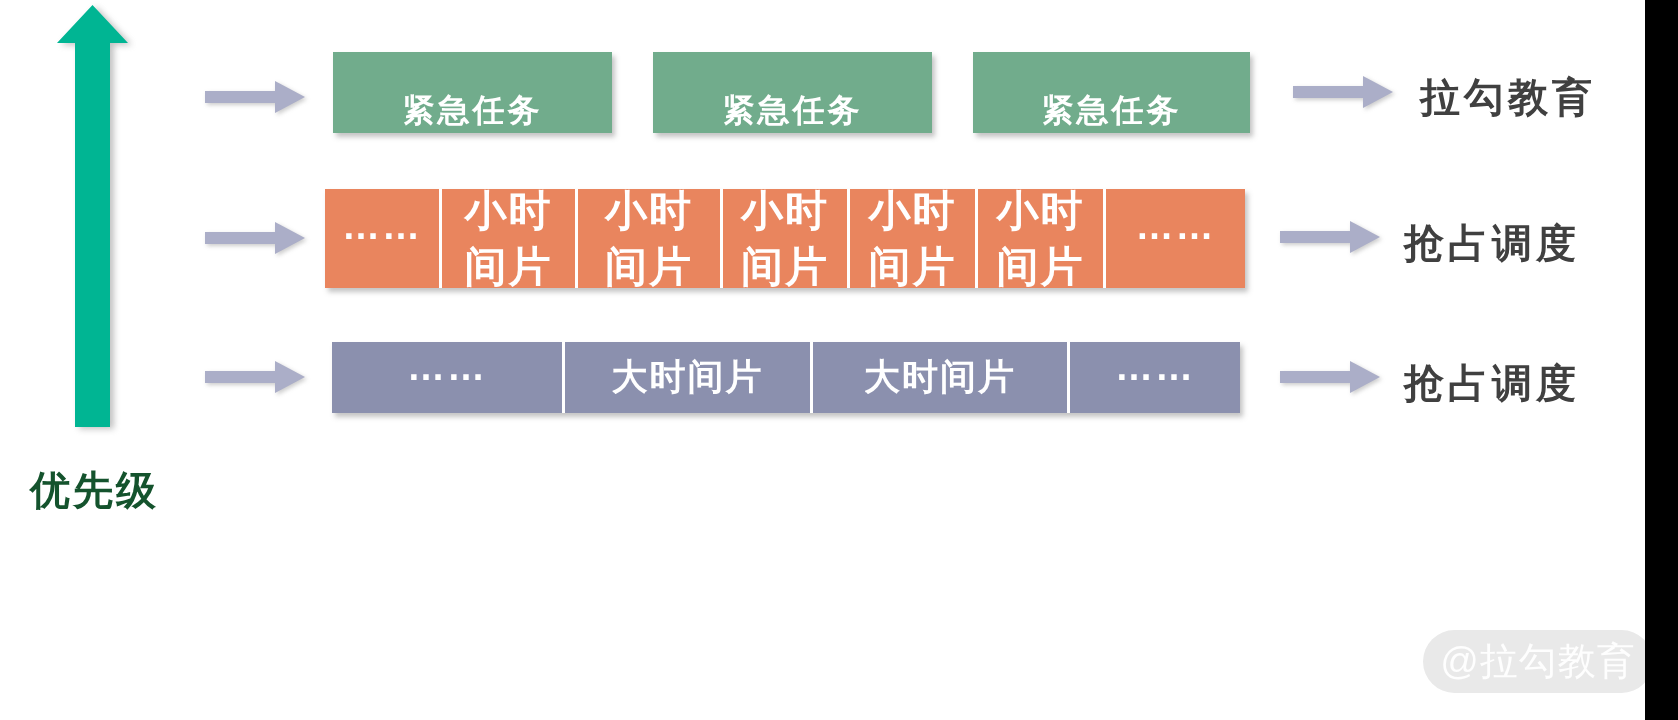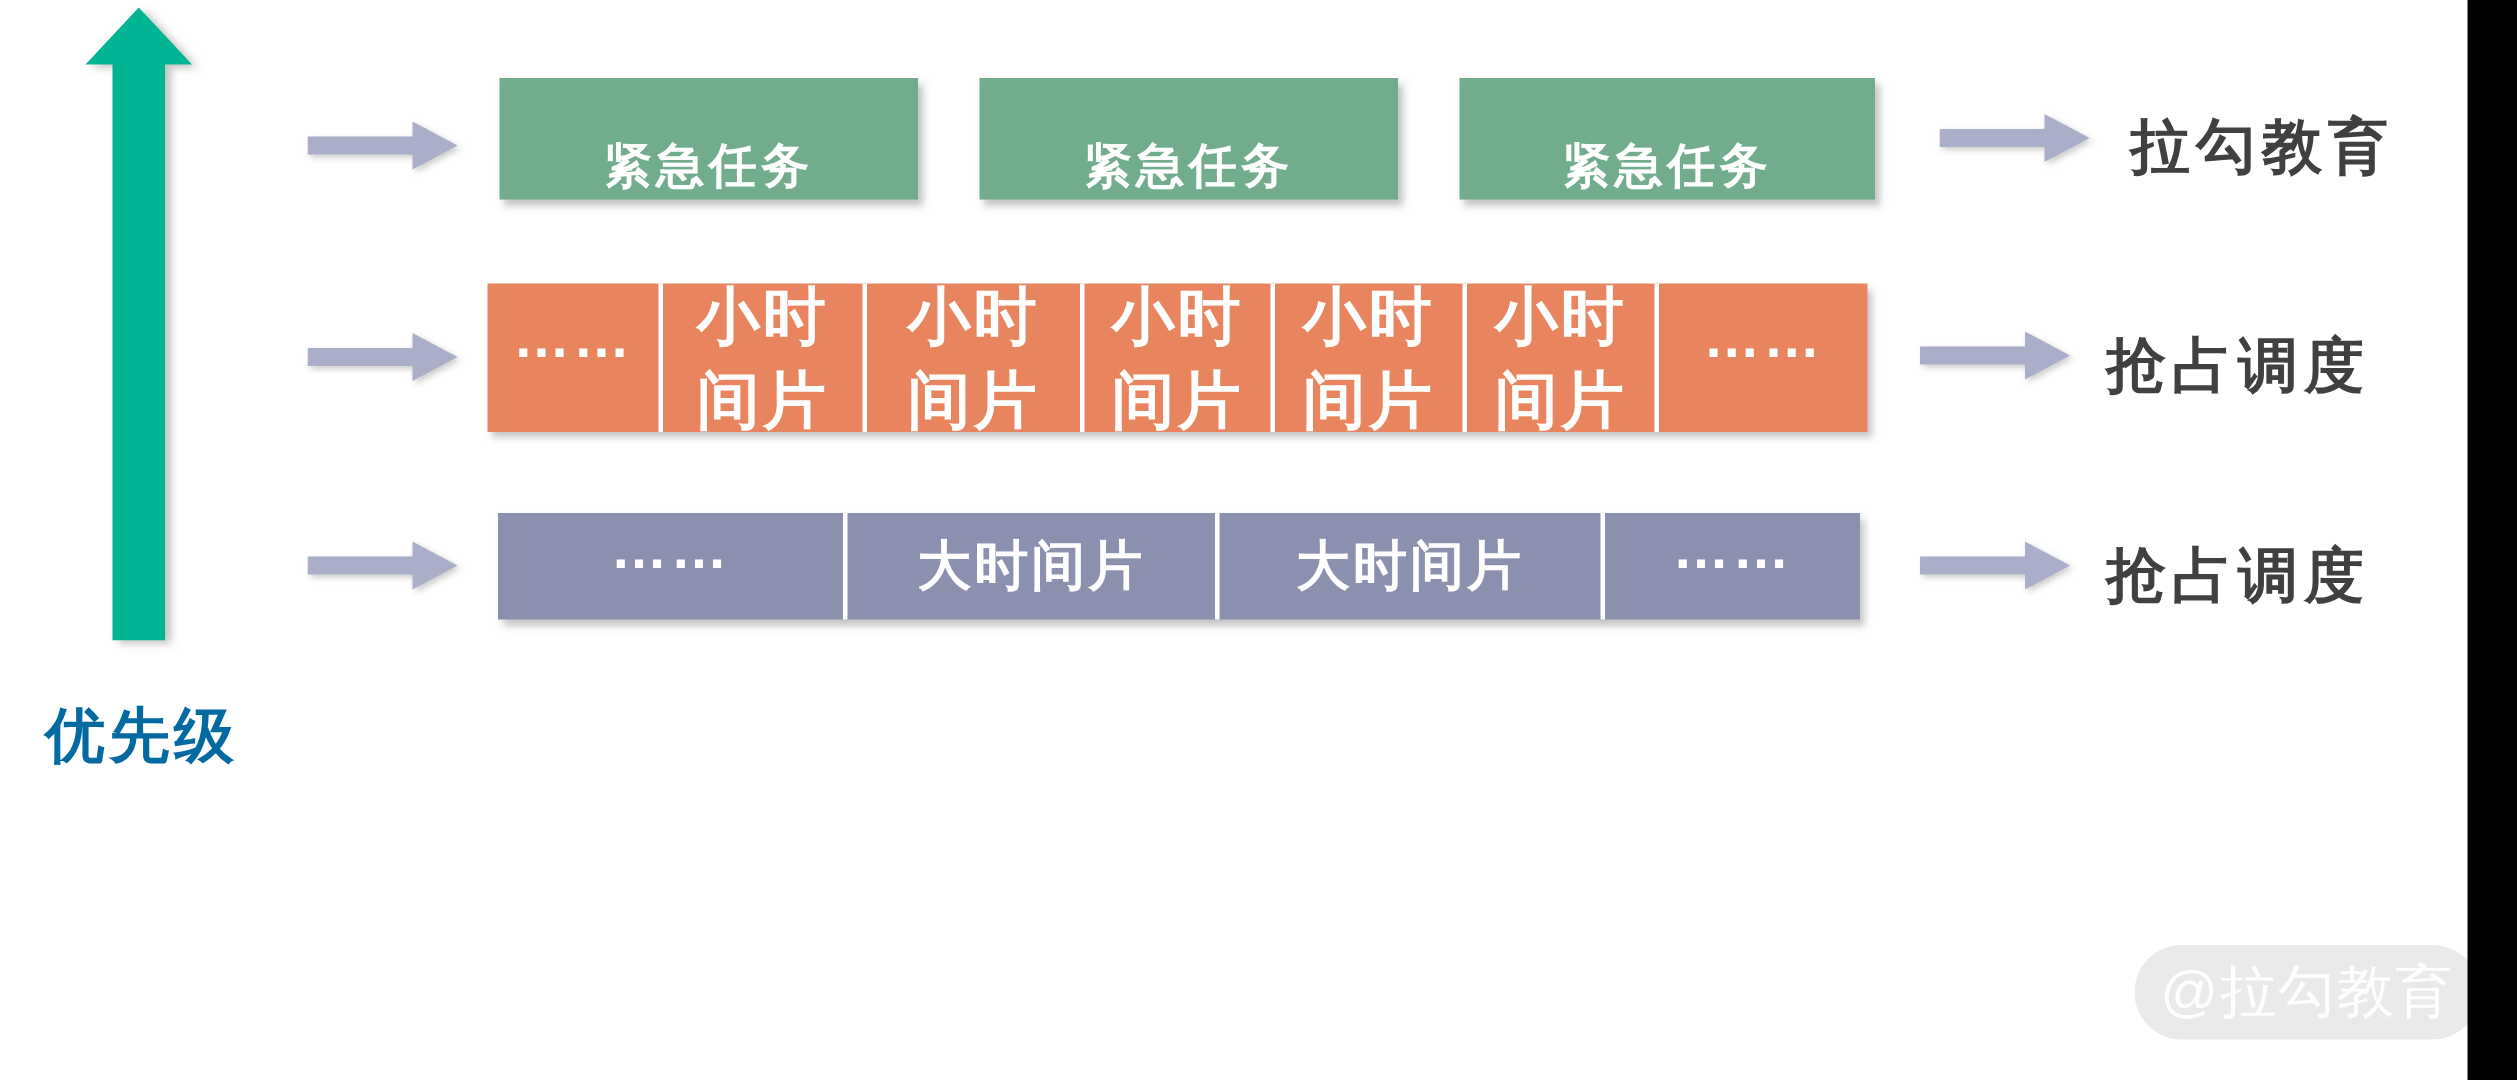--- a/index.html
+++ b/index.html
@@ -5,21 +5,21 @@
   html,body{margin:0;padding:0;background:#fff;}
   .canvas{
     position:relative;width:1678px;height:720px;background:#ffffff;overflow:hidden;
     font-family:"Liberation Sans","DejaVu Sans",sans-serif;
   }
   
   .priority-arrow{position:absolute;left:55px;top:5px;width:75px;height:422px;
     filter:drop-shadow(4px 2px 3px rgba(120,120,120,.45));}
   .priority-arrow polygon{fill:#00b593;}
   .priority-label{position:absolute;left:30px;top:463px;font-size:40px;font-weight:bold;
-    color:#0369a1;letter-spacing:3px;}
+    color:#14532d;letter-spacing:3px;}
   
   .harrow{position:absolute;width:100px;height:36px;fill:#abaec8;
     filter:drop-shadow(2px 2px 2px rgba(110,110,110,.35));}
   #arrow-l1{left:205px;top:79px}
   #arrow-l2{left:205px;top:220px}
   #arrow-l3{left:205px;top:359px}
   #arrow-r1{left:1293px;top:74px}
   #arrow-r2{left:1280px;top:219px}
   #arrow-r3{left:1280px;top:359px}
   

